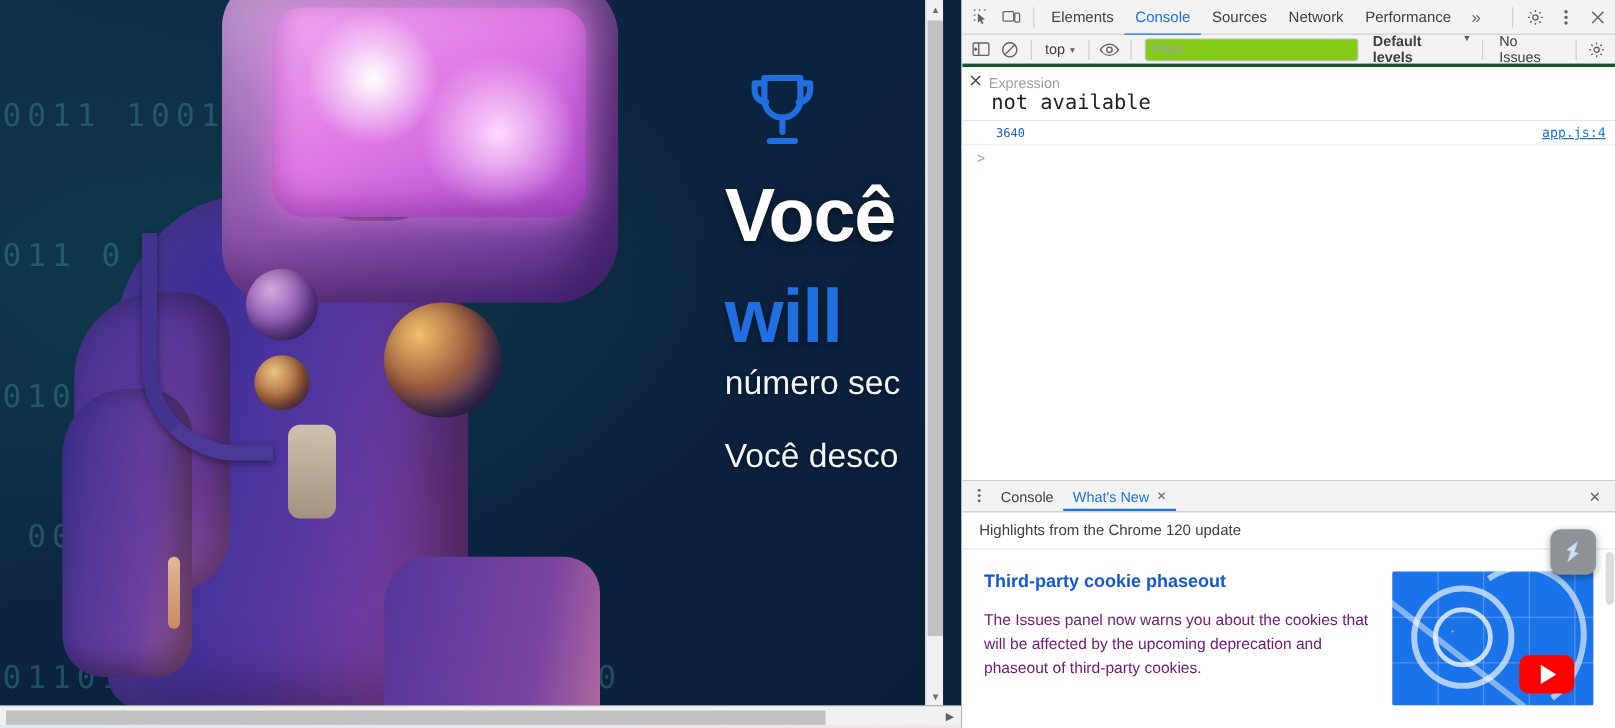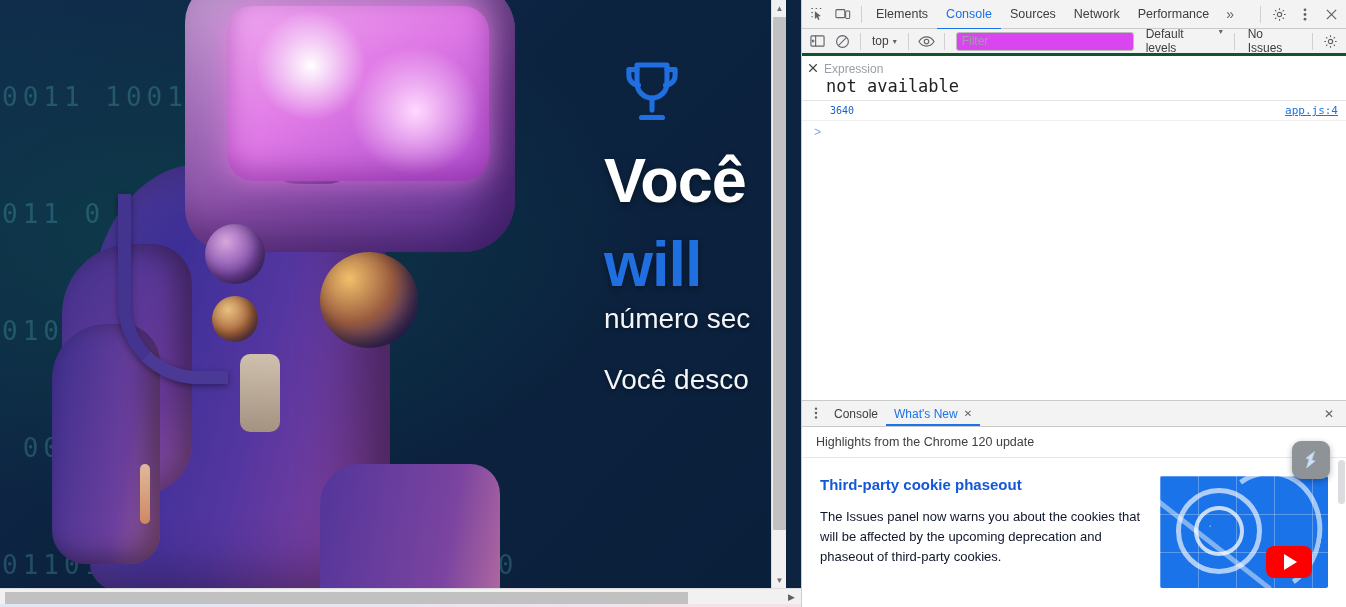--- a/index.html
+++ b/index.html
@@ -257,29 +257,29 @@
   .ctx-select {
     display: flex; align-items: center; gap: 4px;
     padding: 0 6px; height: 21px; color: #3c4043; font-size: 12px;
   }
   .caret { font-size: 8px; color: #5f6368; }
   .filter-input {
     flex: 0 0 178px;
     height: 19px;
     border: 1px solid #bdbdbd;
     border-radius: 3px;
-    background: #d946ef;
+    background: #84cc16;
     font-size: 12px;
     padding: 0 5px;
     color: #202124;
     font-family: "Liberation Sans", sans-serif;
     margin: 0 6px;
   }
   .filter-input::placeholder { color: #9aa0a6; }
-  .levels { padding: 18px 6px; display: flex; align-items: flex-start; gap: 4px; font-size: 12px; color: #3c4043; }
+  .levels { padding: 18px 6px; display: flex; align-items: flex-start; gap: 4px; font-size: 12px; color: #3c4043; font-weight: bold; }
   .issues { padding: 0 8px; font-size: 12px; color: #3c4043; }
 
   .dt-console-body {
     flex: 1 1 auto;
     background: #fff;
     overflow: hidden;
     position: relative;
   }
   .expr-row {
     display: flex; align-items: flex-start;
@@ -340,21 +340,21 @@
     position: relative;
     flex: 1 1 auto;
     padding: 18px 18px 0 18px;
     overflow: hidden;
   }
   .wn-card { display: flex; gap: 14px; }
   .wn-text { flex: 1 1 auto; max-width: 345px; }
   .wn-title {
     color: #1558d6; font-size: 15px; font-weight: bold; margin-bottom: 14px;
   }
-  .wn-desc { color: #0f172a; font-size: 13px; line-height: 1.55; }
+  .wn-desc { color: #701a75; font-size: 13px; line-height: 1.55; }
   .wn-thumb {
     position: relative;
     flex: 0 0 168px; height: 112px;
     background:
       radial-gradient(circle at 30% 45%, rgba(255,255,255,.35) 0 1px, transparent 1px),
       linear-gradient(#1a73e8,#1a73e8);
     border-radius: 2px;
     overflow: hidden;
   }
   .wn-thumb .grid {

